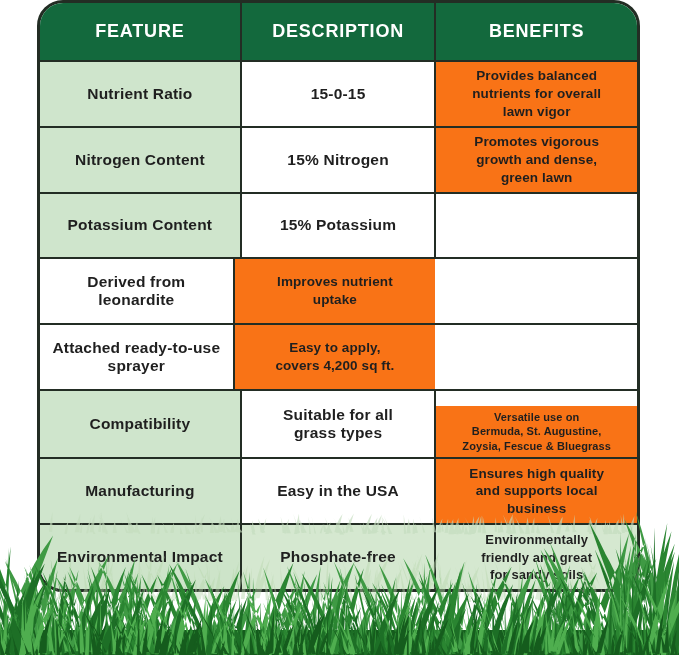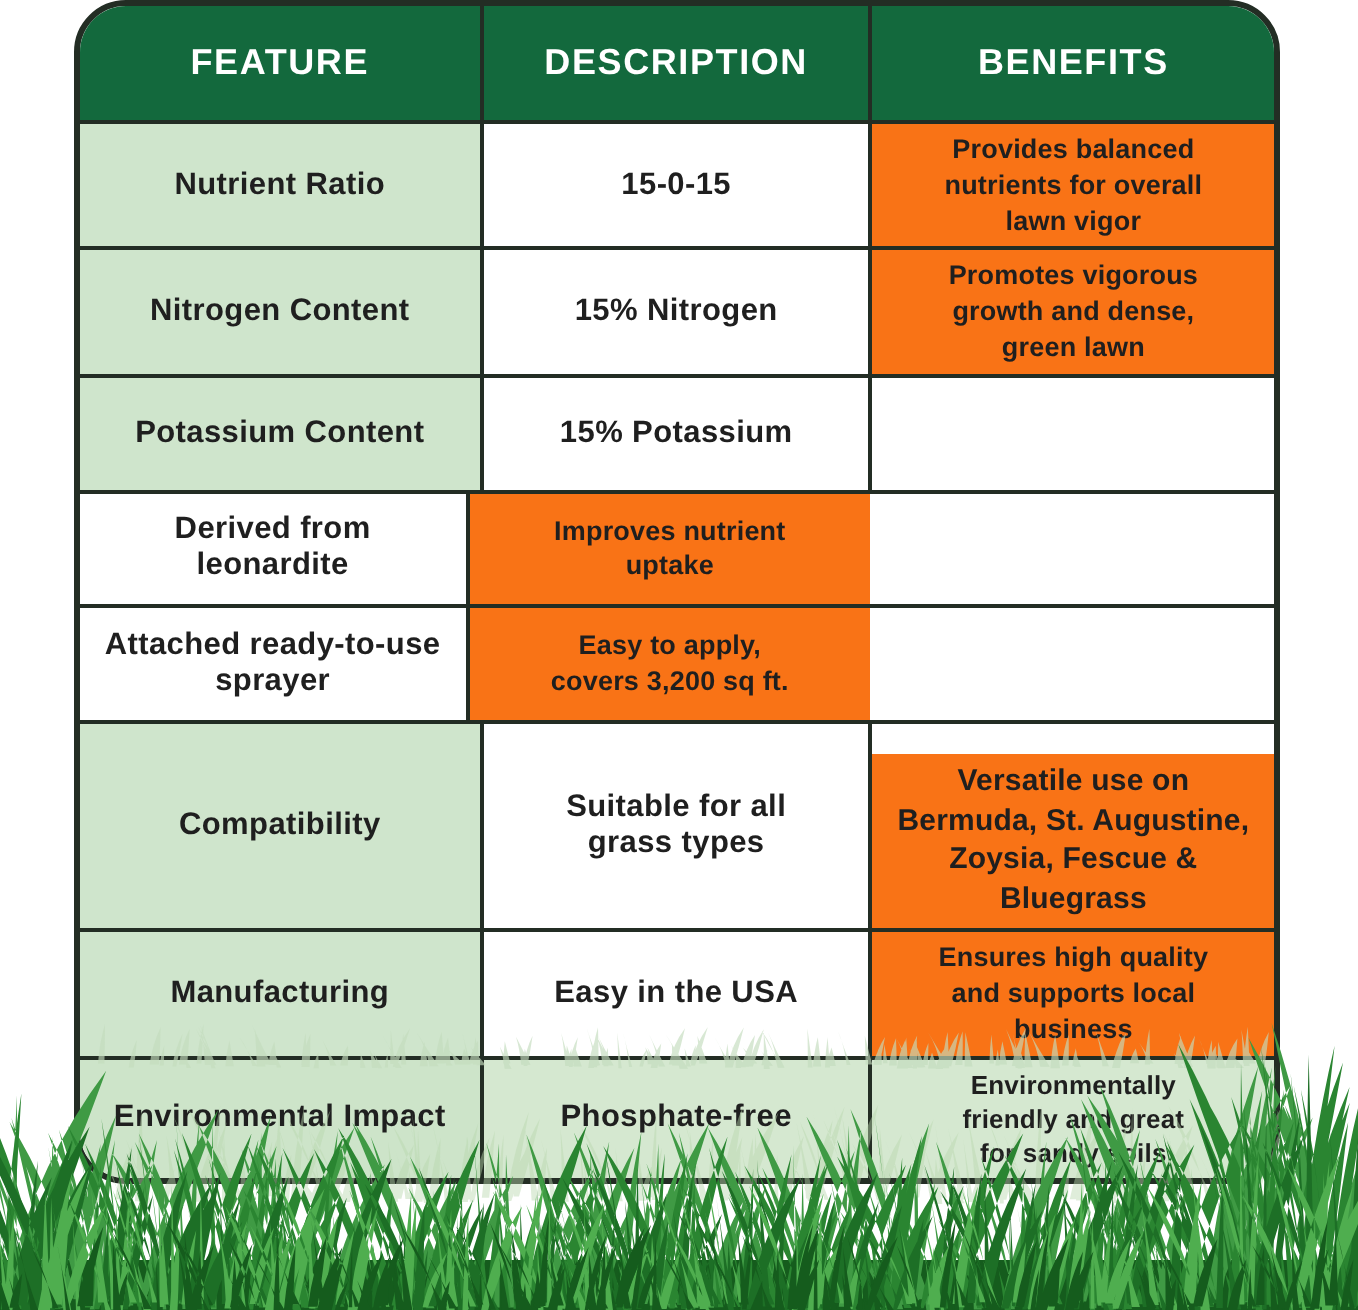--- a/index.html
+++ b/index.html
@@ -35,21 +35,21 @@
   .c1{width:33.8%;box-sizing:border-box;border-right:2px solid var(--border,#232d24);}
   .c2{width:32.6%;box-sizing:border-box;border-right:2px solid var(--border,#232d24);}
   .c3{width:33.6%;box-sizing:border-box;}
   .cell{
     display:flex;align-items:center;justify-content:center;
     text-align:center;white-space:pre-line;padding:4px 10px;
   }
   .feature{background:var(--cell_green,#cfe5cc);font-size:15.5px;letter-spacing:.2px;}
   .desc{background:#fff;font-size:15.5px;letter-spacing:.2px;}
   .benefit{background:#f97316;font-size:13.5px;line-height:1.32;letter-spacing:.1px;}
-  .benefit.small{font-size:15px;margin-top:15px;}
+  .benefit.small{font-size:11px;margin-top:15px;}
   .row.last .feature{background:var(--last_row_green,#cde4c9);}
   .row.last .desc,.row.last .benefit{background:var(--last_row_light,#d5e8d0);}
   .row.last .benefit{font-size:13px;}
 
   .grass{
     position:absolute;left:0;bottom:0;width:679px;height:215px;
     pointer-events:none;
   }
 </style>
 </head>
@@ -90,21 +90,21 @@
       <div class="cell desc    c2">Derived from
 leonardite</div>
       <div class="cell benefit c3">Improves nutrient
 uptake</div>
     </div>
 
     <div class="row">
       <div class="cell desc    c2">Attached ready-to-use
 sprayer</div>
       <div class="cell benefit c3">Easy to apply,
-covers 3,200 sq ft.</div>
+covers 4,200 sq ft.</div>
     </div>
 
     <div class="row">
       <div class="cell feature c1">Compatibility</div>
       <div class="cell desc    c2">Suitable for all
 grass types</div>
       <div class="cell benefit small c3">Versatile use on
 Bermuda, St. Augustine,
 Zoysia, Fescue &amp; Bluegrass</div>
     </div>

